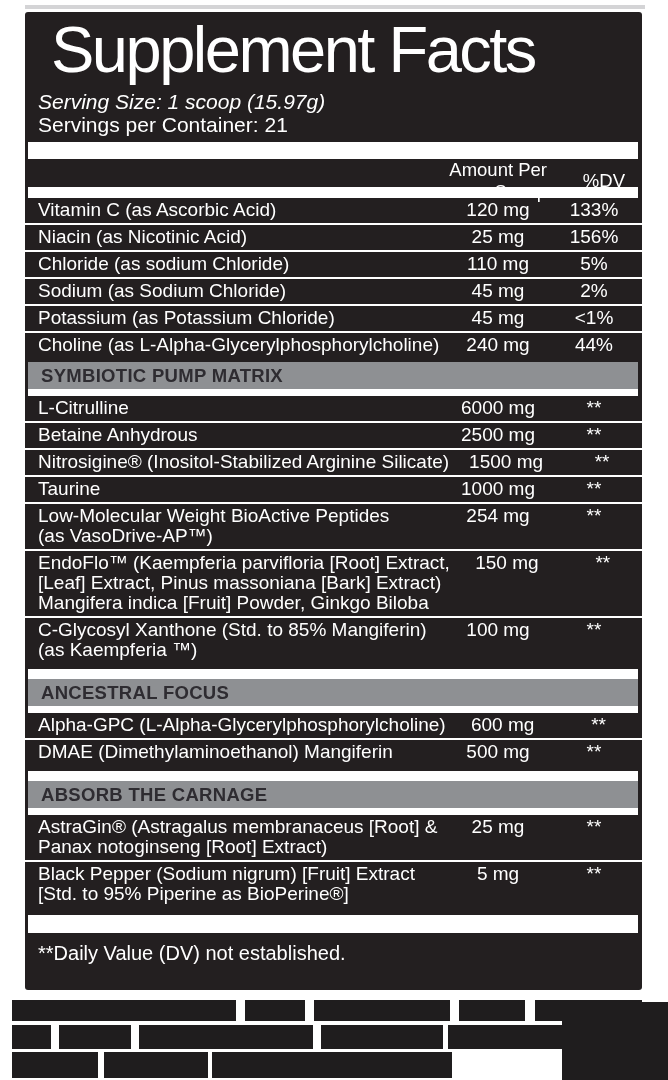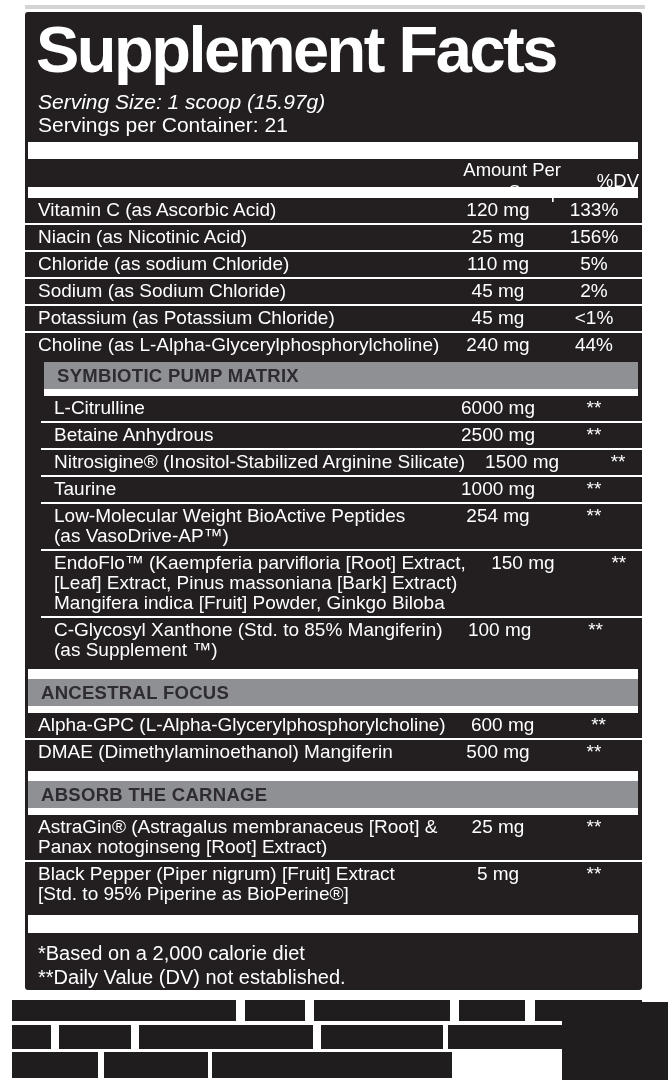--- a/index.html
+++ b/index.html
@@ -15,51 +15,51 @@
     width:668px;height:1080px;position:relative;background:#ffffff;
     font-family:"Liberation Sans", sans-serif;overflow:hidden;
   }
   .topline{position:absolute;left:25px;top:5px;width:620px;height:4px;background:var(--topline);}
   .panel{
     position:absolute;left:25px;top:12px;width:617px;height:978px;
     background:var(--panel-bg);color:var(--text);box-sizing:border-box;
     border-radius:3px;overflow:hidden;
   }
   .title{
-    font-size:65px;font-weight:bold;letter-spacing:-2.5px;line-height:60px;
-    padding:8px 0 0 11px;white-space:nowrap;
+    font-size:65px;font-weight:normal;letter-spacing:-2.5px;line-height:60px;
+    padding:8px 0 0 26px;white-space:nowrap;
   }
   .serving{font-size:21px;line-height:23px;padding-left:13px;}
   .serving.first{margin-top:10px;font-style:italic;}
   .wbar{background:#ffffff;margin:0 4px 0 3px;}
   .h17{height:17px;margin-top:6px;}
   .h11{height:11px;}
   .h10{height:10px;margin-top:6px;}
   .h7{height:7px;}
   .h18{height:18px;margin-top:8px;}
   .cols-header{
     display:grid;grid-template-columns:1fr 114px 78px;
-    padding:0 3px 0 13px;height:28px;align-items:center;font-size:18.5px;
+    padding:0 17px 0 13px;height:28px;align-items:center;font-size:18.5px;
   }
   .cols-header .amount,.cols-header .dv{text-align:right;}
   .row{
     display:grid;grid-template-columns:1fr 114px 78px;
     padding:2px 9px 3px 13px;font-size:19px;line-height:20px;
     border-bottom:2px solid #ffffff;align-items:start;
   }
   .rows .row:last-child{border-bottom:none;}
   .row .amount,.row .dv{text-align:center;}
   .nline{white-space:nowrap;}
   .sec-header{
     background:var(--bar-bg);color:var(--bar-text);
     font-weight:bold;font-size:18.5px;height:27px;line-height:27px;
     padding-left:13px;margin:0 4px 0 3px;letter-spacing:0.3px;
   }
   .section:first-child .wbar.pre{display:none;}
-  .section:first-child{margin-top:4px;margin-left:16px;}
+  .section:first-child{margin-top:4px;}
   .footnotes{padding:8px 0 0 13px;font-size:20px;line-height:24px;}
   
   .blob{position:absolute;background:var(--blob);}
   .b1{
     left:12px;top:1000px;width:630px;height:21px;
     background:linear-gradient(90deg,
       var(--blob) 0 35.5%, #fff 35.5% 37%,
       var(--blob) 37% 46.5%, #fff 46.5% 48%,
       var(--blob) 48% 69.5%, #fff 69.5% 71%,
       var(--blob) 71% 81.5%, #fff 81.5% 83%,
@@ -195,21 +195,21 @@
               <div class="nline">EndoFlo™ (Kaempferia parvifloria [Root] Extract,</div>
               <div class="nline">[Leaf] Extract, Pinus massoniana [Bark] Extract)</div>
               <div class="nline">Mangifera indica [Fruit] Powder, Ginkgo Biloba</div>
             </div>
     <div class="amount">150 mg</div>
     <div class="dv">**</div>
   </div>
           <div class="row">
     <div class="name">
               <div class="nline">C-Glycosyl Xanthone (Std. to 85% Mangiferin)</div>
-              <div class="nline">(as Supplement ™)</div>
+              <div class="nline">(as Kaempferia ™)</div>
             </div>
     <div class="amount">100 mg</div>
     <div class="dv">**</div>
   </div>
         </div>
   </div>
       <div class="section">
     <div class="wbar h10 pre"></div>
     <div class="sec-header">ANCESTRAL FOCUS</div>
     <div class="wbar h7"></div>
@@ -238,34 +238,33 @@
           <div class="row">
     <div class="name">
               <div class="nline">AstraGin® (Astragalus membranaceus [Root] &amp;</div>
               <div class="nline">Panax notoginseng [Root] Extract)</div>
             </div>
     <div class="amount">25 mg</div>
     <div class="dv">**</div>
   </div>
           <div class="row">
     <div class="name">
-              <div class="nline">Black Pepper (Piper nigrum) [Fruit] Extract</div>
+              <div class="nline">Black Pepper (Sodium nigrum) [Fruit] Extract</div>
               <div class="nline">[Std. to 95% Piperine as BioPerine®]</div>
             </div>
     <div class="amount">5 mg</div>
     <div class="dv">**</div>
   </div>
         </div>
   </div>
     </div>
 
   <div class="wbar h18"></div>
 
   <div class="footnotes">
-    <div>*Based on a 2,000 calorie diet</div>
     <div>**Daily Value (DV) not established.</div>
   </div>
 </div>
 
 <div>
   <div class="blob b1"></div>
   <div class="blob bright"></div>
   <div class="blob b2"></div>
   <div class="blob b3"></div>
 </div>

